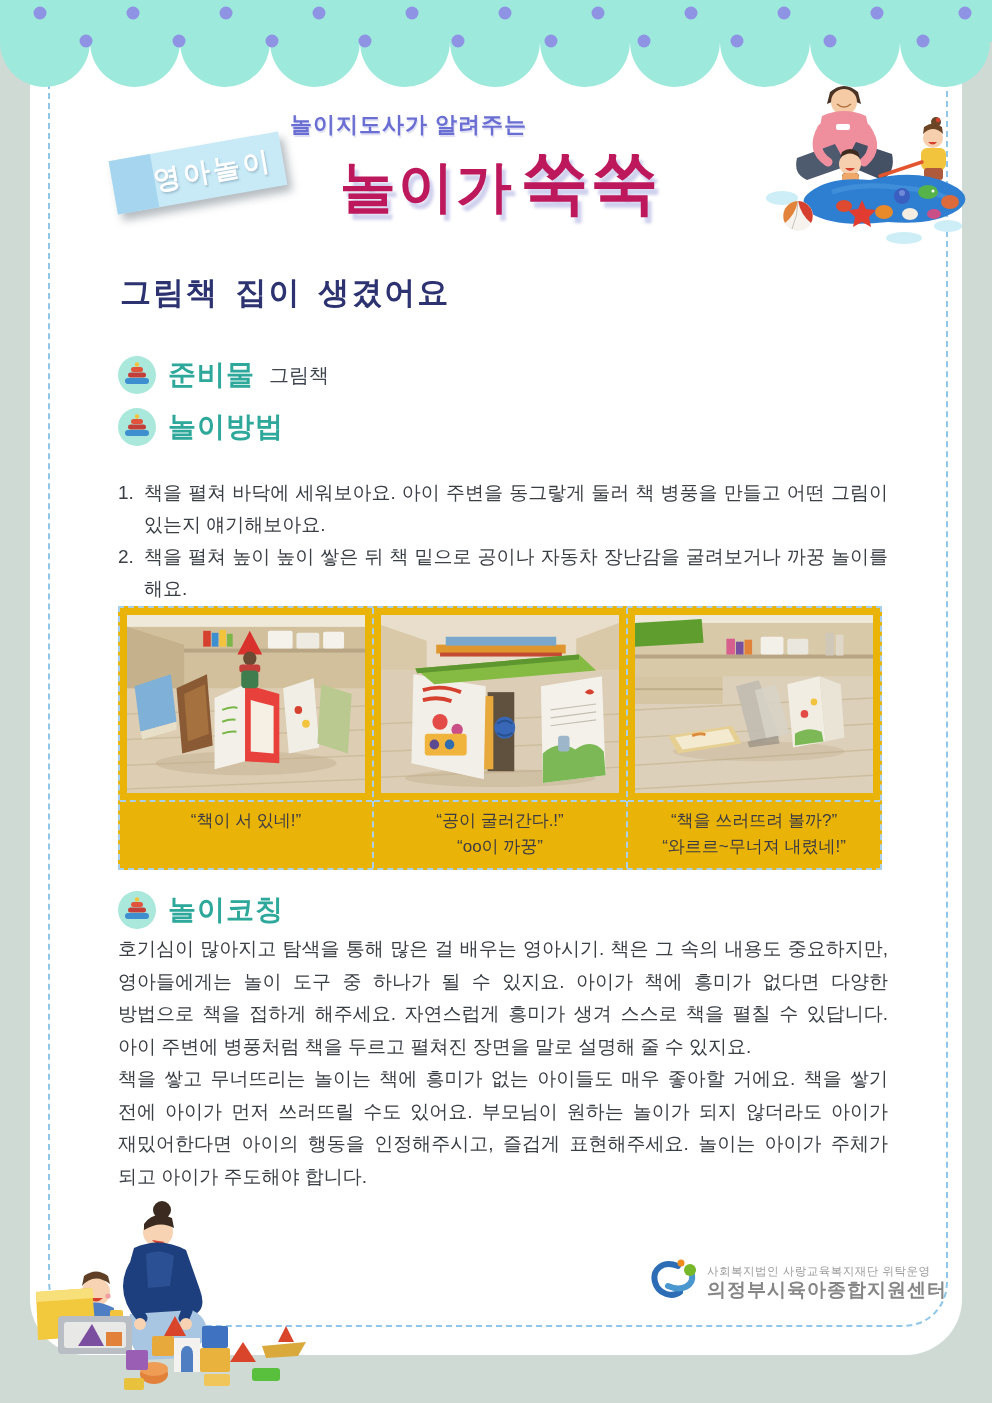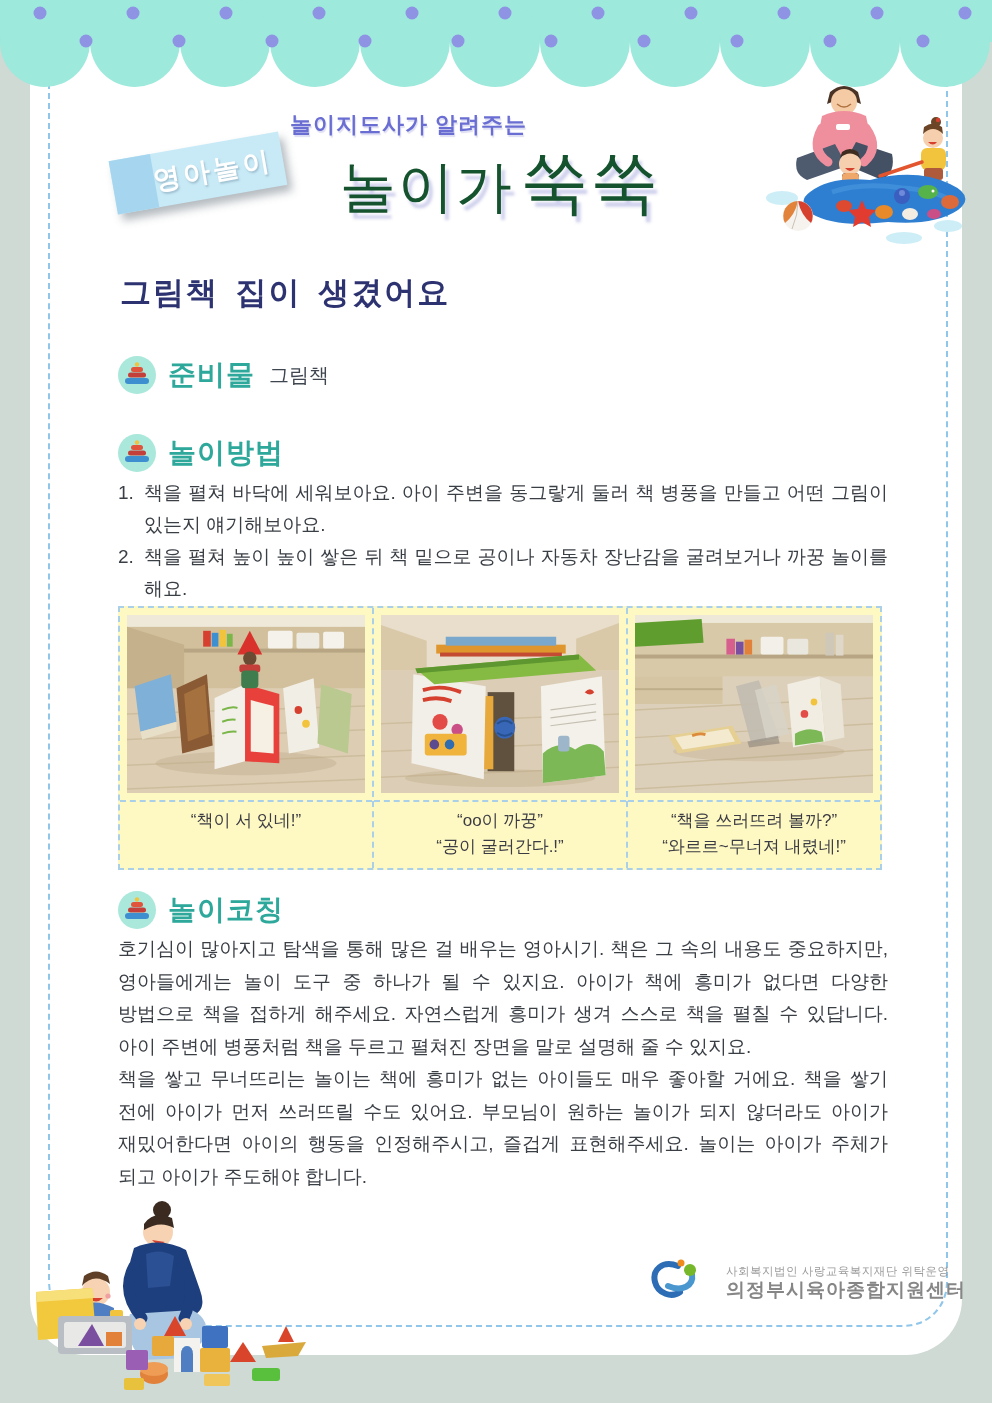--- a/index.html
+++ b/index.html
@@ -34,66 +34,66 @@
     position:relative;color:#ffffff;font-size:27px;font-weight:bold;letter-spacing:3px;margin-left:30px;
     text-shadow:1px 2px 2px rgba(120,150,170,.5);
   }
   .hdr-subtitle{
     position:absolute;left:290px;top:110px;width:420px;text-align:left;z-index:6;
     color:#6a6ed2;font-size:22px;font-weight:bold;letter-spacing:1px;
     text-shadow:1px 2px 1px rgba(160,160,220,.35);
   }
   .hdr-title{
     position:absolute;left:250px;top:138px;width:500px;text-align:center;z-index:6;
-    color:#14532d;font-weight:400;letter-spacing:2px;
+    color:#be185d;font-weight:700;letter-spacing:2px;
     text-shadow:4px 6px 3px rgba(148,150,216,.45);
   }
   .hdr-title .t1{font-size:56px;}
   .hdr-title .t2{font-size:68px;}
   .hdr-illu{position:absolute;left:752px;top:80px;z-index:6;}
   
   .activity-title{
     position:absolute;left:120px;top:272px;z-index:6;
     color:#2d3370;font-size:31px;font-weight:900;letter-spacing:2px;word-spacing:6px;
   }
   
   .sec-row{position:absolute;left:118px;z-index:6;display:flex;align-items:center;gap:12px;}
   .sec-row.materials{top:356px;}
-  .sec-row.method{top:434px;}
+  .sec-row.method{top:408px;}
   .sec-row.coaching{top:891px;}
   .sec-icon{width:38px;height:38px;flex:0 0 38px;}
   .sec-label{color:#2da89a;font-size:28px;font-weight:bold;letter-spacing:1px;}
   .sec-value{color:#3f4650;font-size:20px;margin-left:2px;}
   
   .steps{position:absolute;left:118px;top:477px;width:770px;z-index:6;}
   .step{display:flex;color:#3a3f46;font-size:19px;line-height:32px;}
   .step .num{flex:0 0 26px;}
   .step .txt{flex:1;text-align:justify;word-break:keep-all;}
   
   .photo-grid{
     position:absolute;left:118px;top:606px;width:760px;z-index:6;
-    border:2px dashed #a9cfe9;display:flex;background:#fef9c3;
+    border:2px dashed #a9cfe9;display:flex;background:#eab308;
   }
   .photo-col{flex:1 1 0;display:flex;flex-direction:column;border-right:2px dashed #a9cfe9;}
   .photo-col:last-child{border-right:none;}
   .photo-box{padding:7px;}
   .photo-box svg{display:block;width:100%;height:178px;}
   .caption-box{
     border-top:2px dashed #a9cfe9;text-align:center;padding:6px 2px 8px 2px;
     color:#3b3b43;font-size:17px;line-height:26px;
   }
   
   .coaching-text{position:absolute;left:118px;top:933px;width:770px;z-index:6;}
   .coaching-text p{
     margin:0;color:#3a3f46;font-size:19px;line-height:32.5px;
     text-align:justify;word-break:keep-all;
   }
   
   .footer-illu{position:absolute;left:34px;top:1196px;z-index:7;}
-  .footer-logo{position:absolute;left:648px;top:1258px;z-index:6;display:flex;align-items:center;gap:24px;}
+  .footer-logo{position:absolute;left:648px;top:1258px;z-index:6;display:flex;align-items:center;gap:5px;}
   .logo-text{display:flex;flex-direction:column;line-height:1.25;}
   .logo-small{color:#9b9b9b;font-size:11.5px;letter-spacing:.5px;}
   .logo-large{color:#868686;font-size:19px;font-weight:600;letter-spacing:1px;}
 </style>
 </head>
 <body>
 
 <div class="card"></div>
 
 <div class="dashed-frame"></div>
@@ -331,22 +331,22 @@
           <line x1="178" y1="96" x2="226" y2="90"></line>
             <line x1="178" y1="104" x2="226" y2="98"></line>
           <line x1="178" y1="112" x2="226" y2="106"></line>
         </g>
 
         <polygon points="36,54 208,40 226,56 56,70" fill="#86bb43"></polygon>
         <polygon points="36,54 208,40 208,45 38,59" fill="#5e9630"></polygon>
       </svg>
     </div>
     <div class="caption-box">
+      <div>“공이 굴러간다.!”</div>
       <div>“oo이 까꿍”</div>
-      <div>“공이 굴러간다.!”</div>
     </div>
   </div>
 
   <div class="photo-col">
     <div class="photo-box">
       <svg viewBox="0 0 250 180" preserveAspectRatio="none">
         <rect width="250" height="180" fill="#ddd0ba"></rect>
         <rect width="250" height="62" fill="#d8c9a8"></rect>
         <rect width="250" height="8" fill="#eee8d8"></rect>
         <polygon points="0,8 70,4 72,28 0,32" fill="#5f9e2e"></polygon>

